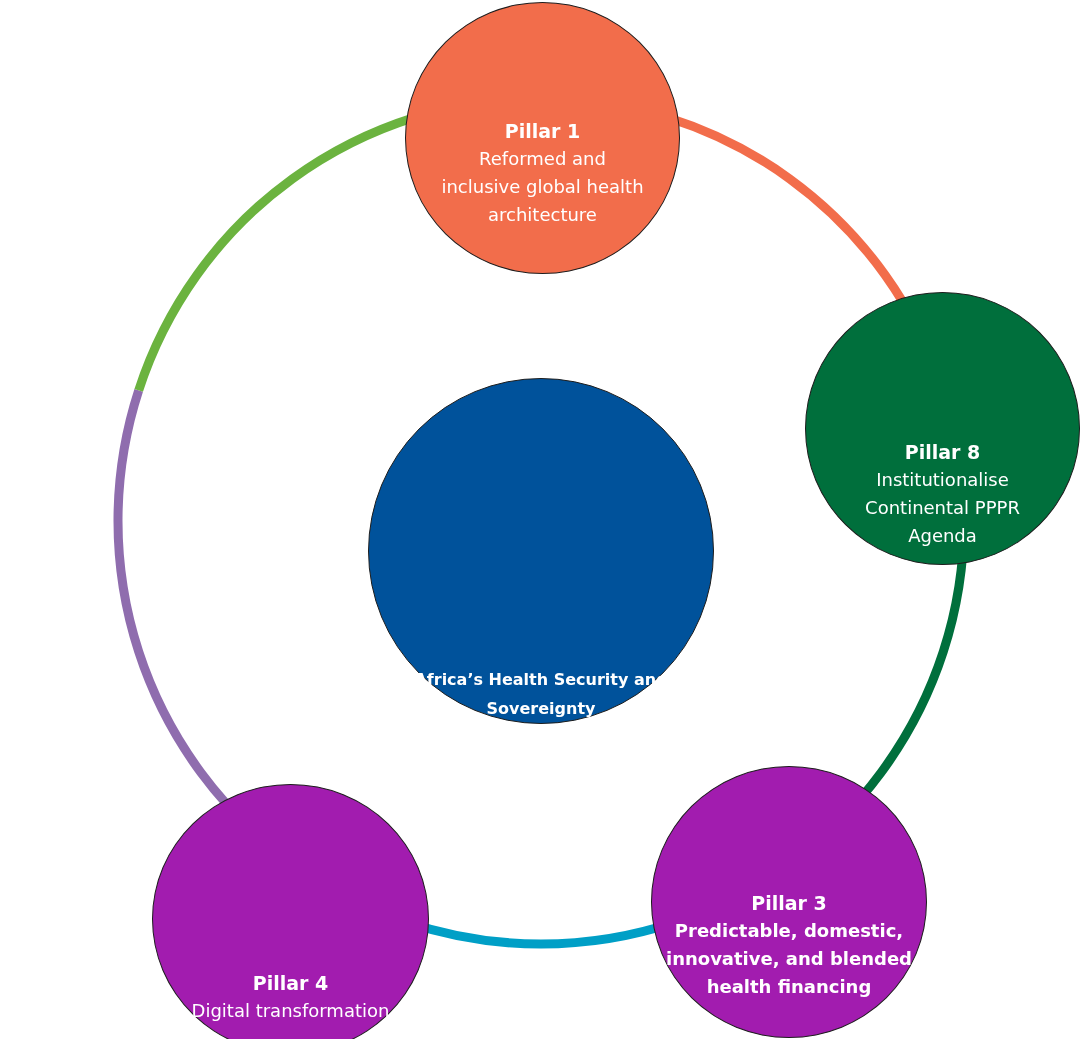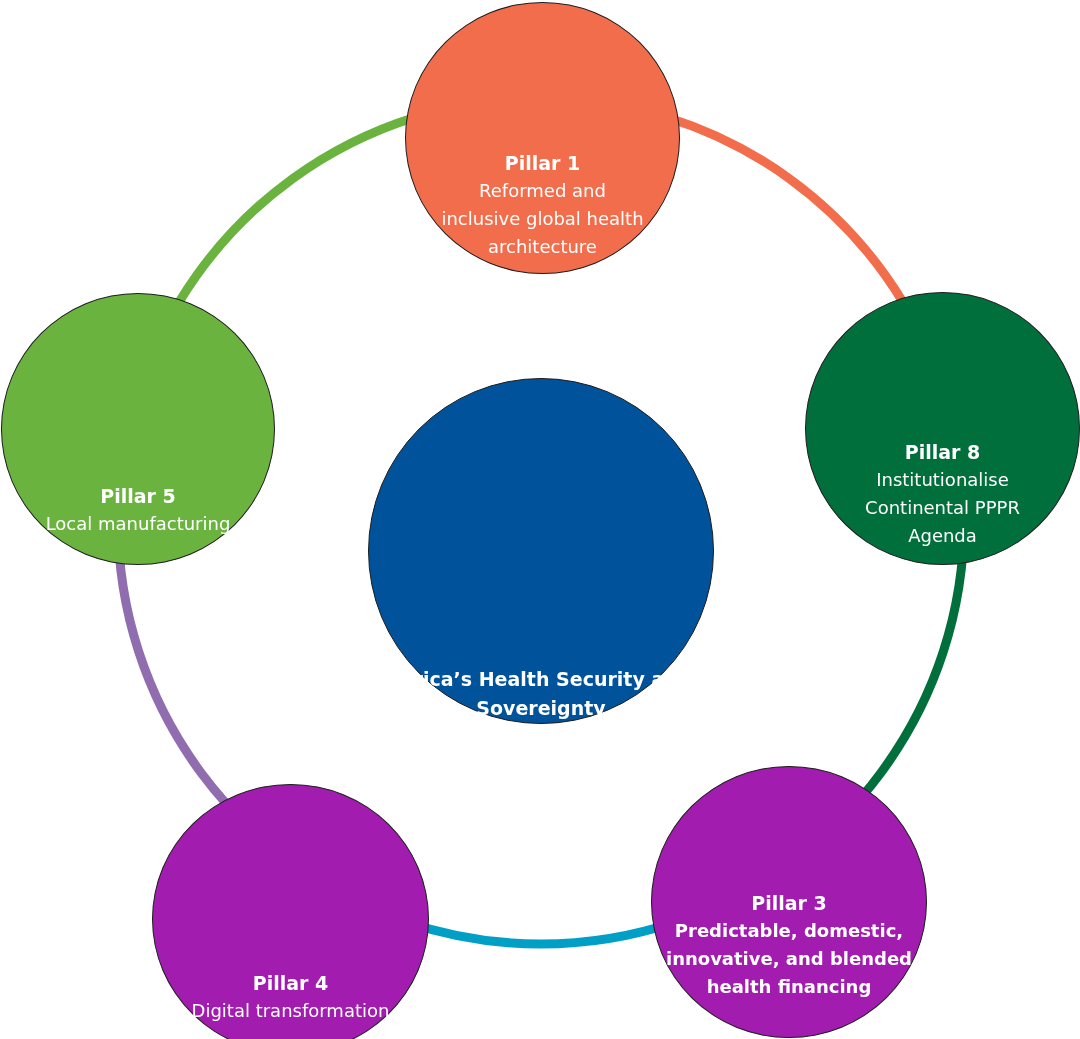--- a/index.html
+++ b/index.html
@@ -37,21 +37,21 @@
       font-weight: bold;
       font-size: 19px;
       line-height: 28px;
     }
     .node .desc {
       font-size: 18px;
       line-height: 28px;
       white-space: pre-line;
     }
     #node-center .title {
-      font-size: 19px;
+      font-size: 16px;
       line-height: 29px;
       white-space: pre-line;
     }
   </style>
 </head>
 <body>
 
 <div id="diagram">
   <svg id="ring" width="1080" height="1039" style="position:absolute;left:0;top:0;">
     <path fill="none" stroke-width="9" d="M 541 98 A 423 423 0 0 1 943.2969063928499 390.2858113793973" stroke="#f26d4b"></path>
@@ -61,21 +61,21 @@
     <path fill="none" stroke-width="9" d="M 138.70309360715004 390.2858113793971 A 423 423 0 0 1 540.9999999999999 98" stroke="#6bb33f"></path>
   </svg>
 
   <div class="node" id="node-center" style="left: 368px; top: 378px; width: 346px; height: 346px; background: rgb(0, 82, 155);">
     <div class="title">Africa’s Health Security and
 Sovereignty</div>
   </div>
 
   <div class="node pillar" id="pillar-0" style="left: 405px; top: 2px; width: 275px; height: 272px; background: rgb(242, 109, 75);">
     <div class="title">Pillar 1</div>
-    <div class="desc" style="margin-bottom:12px;">Reformed and
+    <div class="desc" style="margin-bottom:44px;">Reformed and
 inclusive global health
 architecture</div>
   </div>
 
   <div class="node pillar" id="pillar-1" style="left: 805px; top: 292px; width: 275px; height: 273px; background: rgb(0, 111, 60);">
     <div class="title">Pillar 8</div>
     <div class="desc" style="margin-bottom:14px;">Institutionalise
 Continental PPPR
 Agenda</div>
   </div>
@@ -85,17 +85,13 @@
     <div class="desc" style="margin-bottom:36px;font-weight:bold;">Predictable, domestic,
 innovative, and blended
 health financing</div>
   </div>
 
   <div class="node pillar" id="pillar-3" style="left: 152px; top: 784px; width: 277px; height: 270px; background: #a21caf;">
     <div class="title">Pillar 4</div>
     <div class="desc" style="margin-bottom:28px;">Digital transformation</div>
   </div>
 
-  <div class="node pillar" id="pillar-4" style="left: 1px; top: 293px; width: 274px; height: 272px; background: rgb(107, 179, 63);">
-    <div class="title">Pillar 5</div>
-    <div class="desc" style="margin-bottom:26px;">Local manufacturing</div>
-  </div>
 </div>
 
 </body></html>

